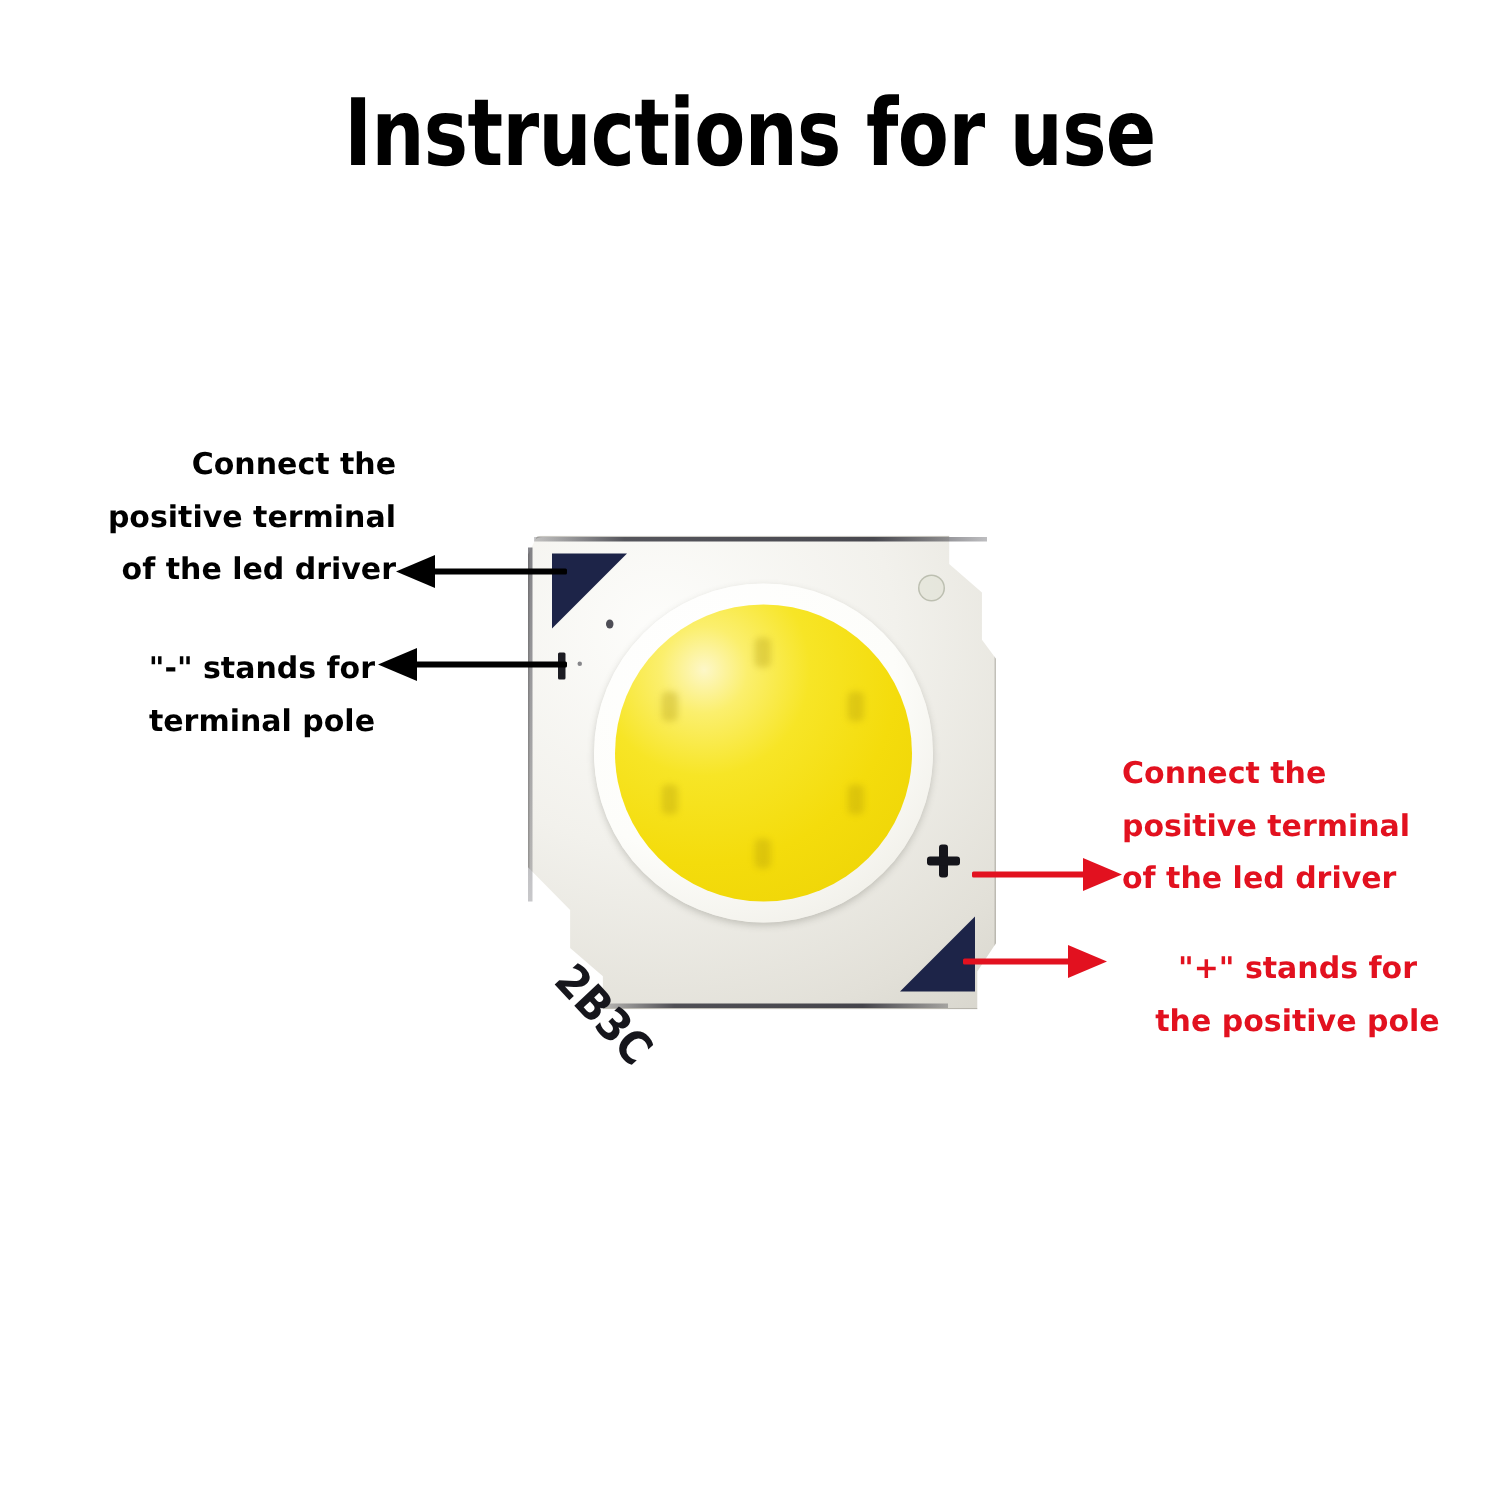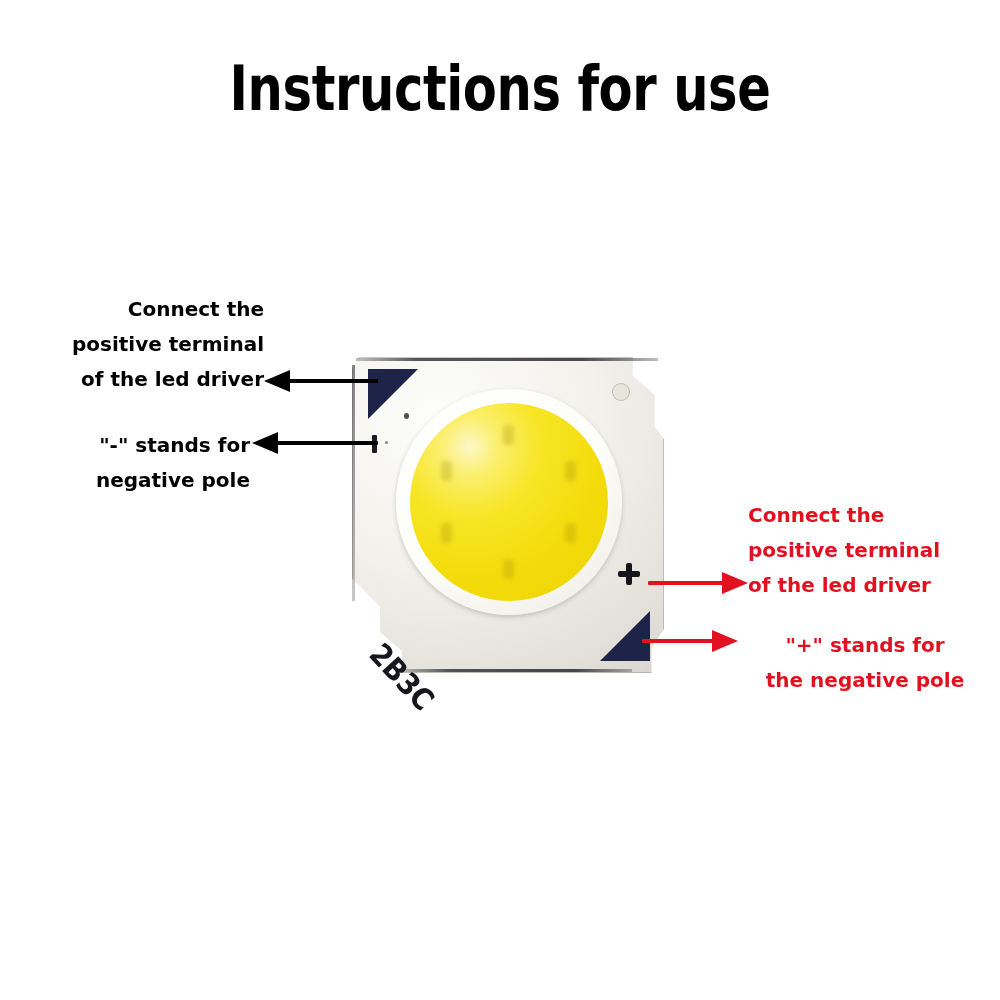--- a/index.html
+++ b/index.html
@@ -269,39 +269,39 @@
     <span class="ln">positive terminal</span>
     <span class="ln">of the led driver</span>
   </div>
   <div class="arrow left black" id="arrow-neg-terminal">
     <span class="head"></span>
     <span class="shaft"></span>
   </div>
 
   <div class="callout black" id="callout-neg-pole">
     <span class="ln">"-" stands for</span>
-    <span class="ln">negative pole</span>
+    <span class="ln">terminal pole</span>
   </div>
   <div class="arrow left black" id="arrow-neg-pole">
     <span class="head"></span>
     <span class="shaft"></span>
   </div>
 
   <div class="callout red" id="callout-pos-terminal">
     <span class="ln">Connect the</span>
     <span class="ln">positive terminal</span>
     <span class="ln">of the led driver</span>
   </div>
   <div class="arrow right red" id="arrow-pos-terminal">
     <span class="shaft"></span>
     <span class="head"></span>
   </div>
 
   <div class="callout red" id="callout-pos-pole">
     <span class="ln">"+" stands for</span>
-    <span class="ln">the negative pole</span>
+    <span class="ln">the positive pole</span>
   </div>
   <div class="arrow right red" id="arrow-pos-pole">
     <span class="shaft"></span>
     <span class="head"></span>
   </div>
 
 </div>
 
 </body></html>

